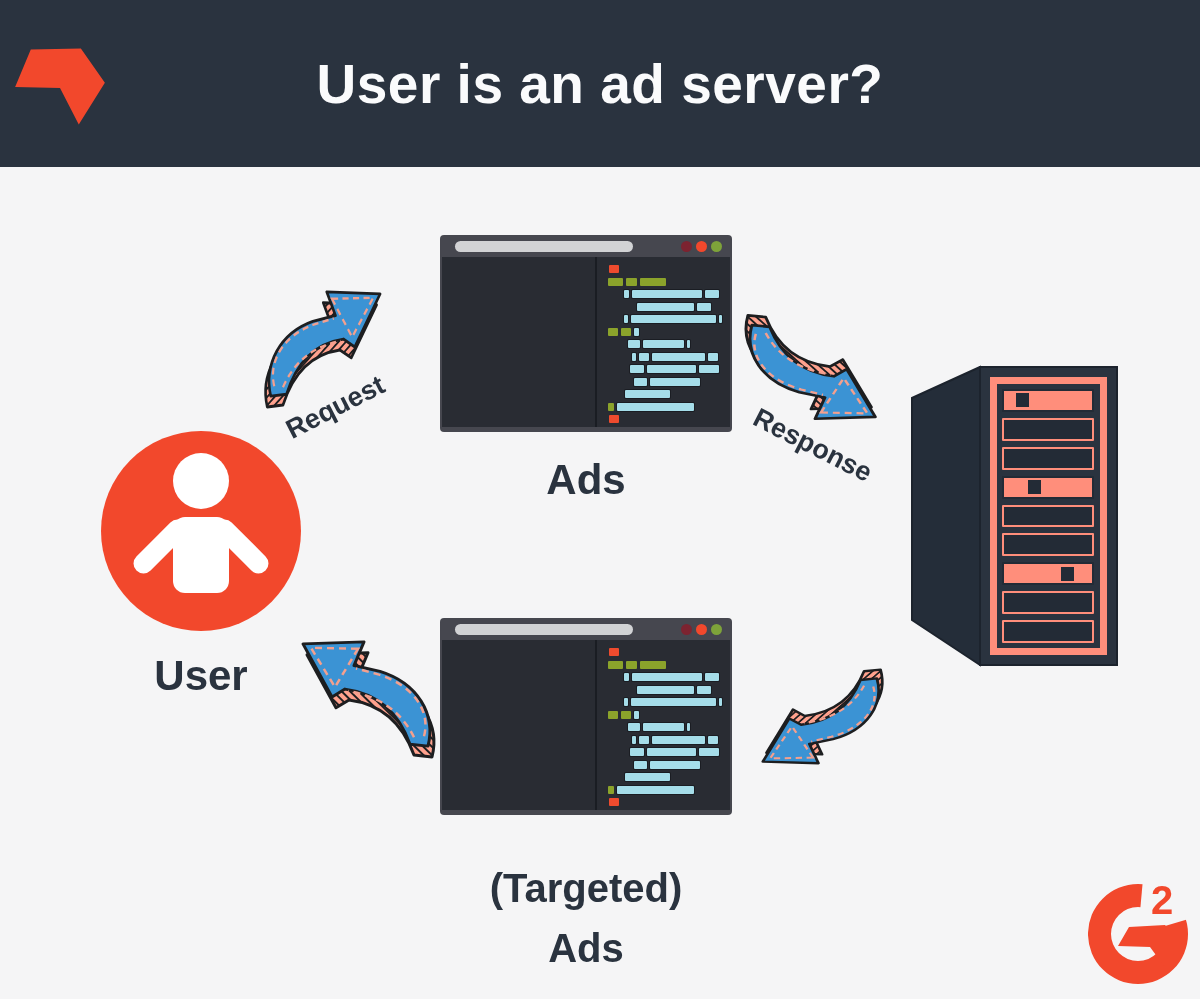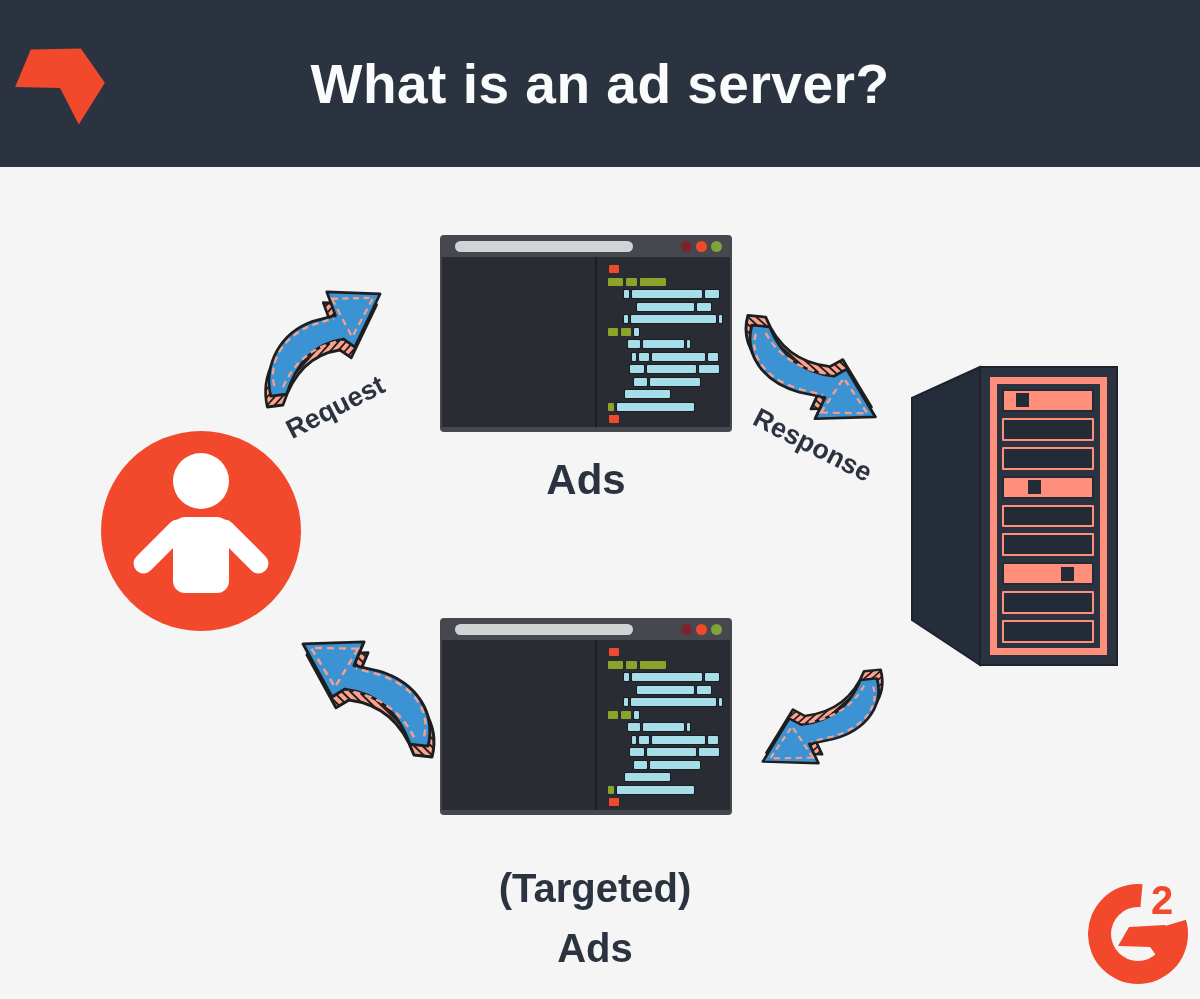--- a/index.html
+++ b/index.html
@@ -50,21 +50,21 @@
   .arrow-request{left:262px;top:286px;width:140px;height:118px;}
   .arrow-response{left:742px;top:318px;width:158px;height:106px;}
   .arrow-to-ads{left:740px;top:672px;width:146px;height:96px;}
   .arrow-to-user{left:278px;top:636px;width:160px;height:118px;}
   .label-request{left:263px;top:392px;width:145px;transform:rotate(-27deg);}
   .label-response{left:740px;top:430px;width:145px;transform:rotate(27deg);}
   
   .label-ads{left:440px;top:456px;width:292px;}
   .label-user{left:101px;top:652px;width:200px;}
   .label-server{left:925px;top:678px;width:210px;}
-  .label-targeted{left:449px;top:858px;width:292px;font-size:40px;line-height:1.5;}
+  .label-targeted{left:440px;top:858px;width:292px;font-size:40px;line-height:1.5;}
   
   .g2-logo{position:absolute;left:1088px;top:876px;width:104px;height:112px;}
   .hidden-defs{position:absolute;width:0;height:0;}
 </style>
 </head>
 <body>
 
 <svg class="hidden-defs" aria-hidden="true">
   <defs>
     <pattern id="hatch" width="6" height="6" patternUnits="userSpaceOnUse" patternTransform="rotate(45)">
@@ -77,33 +77,34 @@
       <path d="M 14,102 C 7,76 25,50 60,39 L 82,33" fill="none" stroke="#f4a08e" stroke-width="2.5" stroke-dasharray="7 5"></path>
       <path d="M 24,103 C 36,78 58,61 90,56" fill="none" stroke="#f4a08e" stroke-width="2.5" stroke-dasharray="7 5"></path>
       <path d="M 80,13 L 127,12 L 103,52 Z" fill="none" stroke="#f4a08e" stroke-width="2.5" stroke-dasharray="7 5"></path>
     </g>
   </defs>
 </svg>
 
 <div class="canvas">
 
   <div class="header-band">
-    <h1 class="page-title">What is an ad server?</h1>
+    <h1 class="page-title">User is an ad server?</h1>
   </div>
   <svg class="brand-logo" viewBox="14 46 92 80">
     <polygon points="32,51 80,50 103,83 78,123 60,88 17,87" fill="#f2482c"></polygon>
   </svg>
 
   <svg class="user-icon" viewBox="0 0 200 200">
     <circle cx="100" cy="100" r="100" fill="#f2482c"></circle>
     <circle cx="100" cy="50" r="28" fill="#ffffff"></circle>
     <rect x="72" y="86" width="56" height="76" rx="12" fill="#ffffff"></rect>
     <rect x="70" y="90" width="20" height="68" rx="10" fill="#ffffff" transform="rotate(45 80 95)"></rect>
     <rect x="110" y="90" width="20" height="68" rx="10" fill="#ffffff" transform="rotate(-45 120 95)"></rect>
   </svg>
+  <div class="node-label label-user">User</div>
 
   <div class="browser browser-ads">
     <div class="browser-top">
       <div class="address-bar"></div>
       <div class="window-dots">
         <span class="dot dot-maroon"></span>
         <span class="dot dot-red"></span>
         <span class="dot dot-green"></span>
       </div>
     </div>

